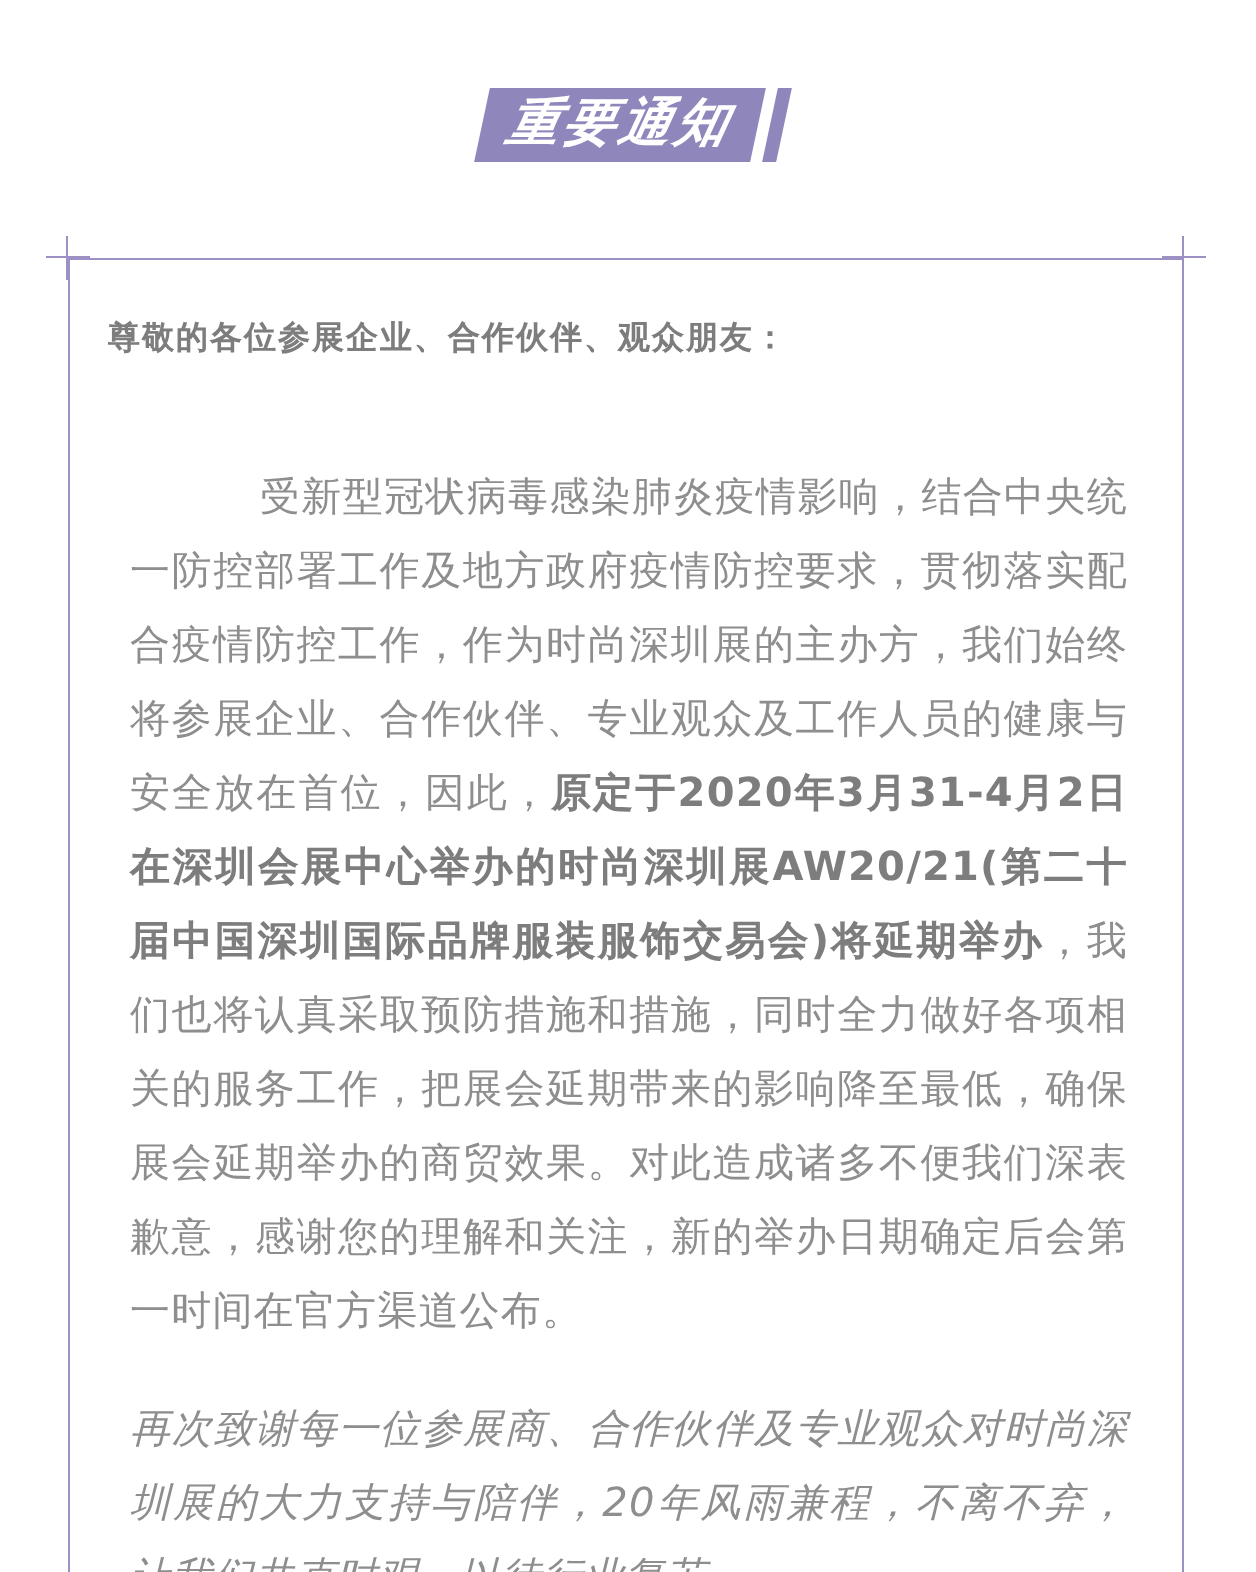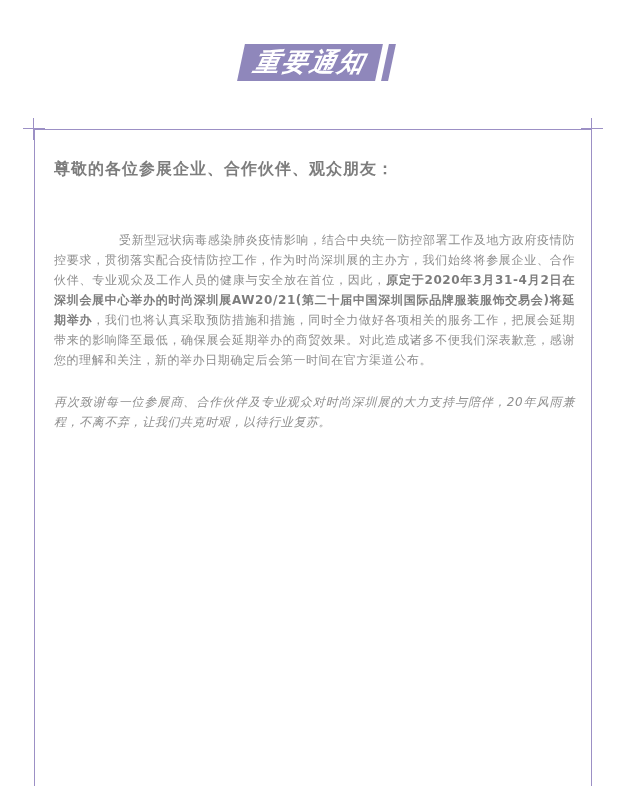--- a/index.html
+++ b/index.html
@@ -71,26 +71,26 @@
 
   .greeting {
     font-size: 16px;
     font-weight: bold;
     color: #7d7d7d;
     letter-spacing: 1px;
     line-height: 22px;
   }
 
   .para {
-    font-size: 12px;
+    font-size: 20px;
     color: #8e8e8e;
-    line-height: 20px;
+    line-height: 37px;
     letter-spacing: 0.6px;
     text-align: justify;
-    margin: 0;
+    margin: 11px;
   }
   .para-1 { margin-top: 50px; text-indent: 65px; }
   .para-2 { margin-top: 22px; font-style: italic; }
   .emphasis { font-weight: bold; color: #7d7d7d; }
 
   .signature-block {
     position: absolute;
     right: 16px;
     bottom: 10px;
     text-align: right;

